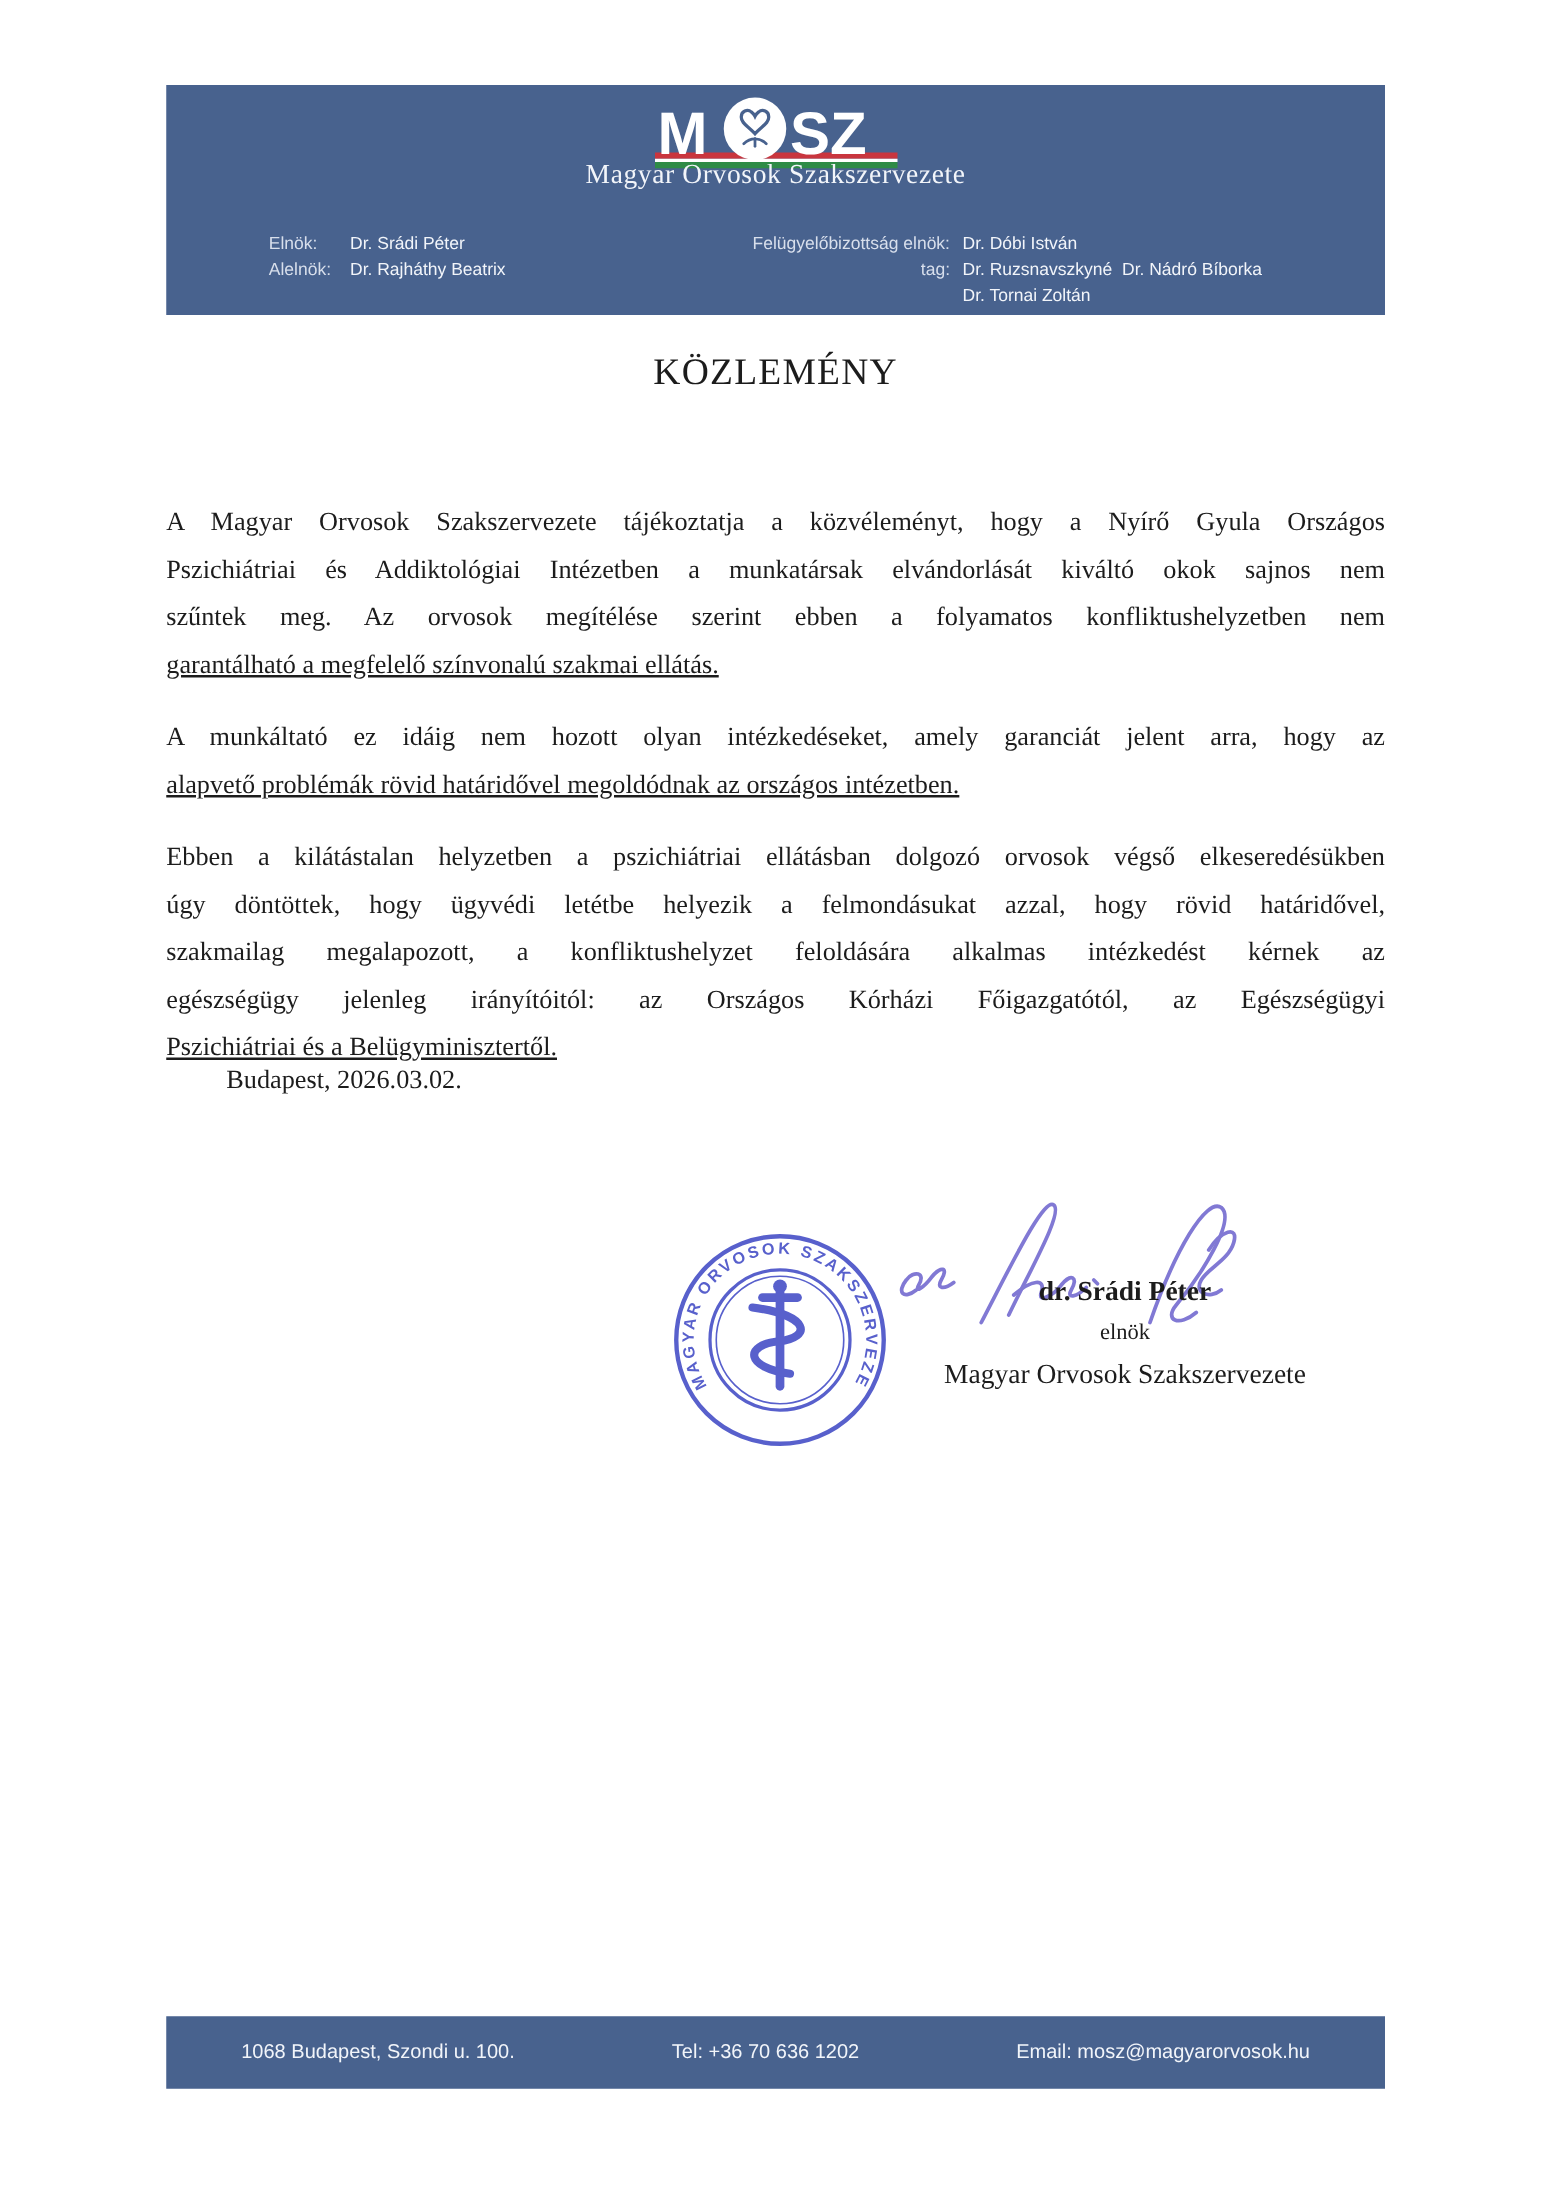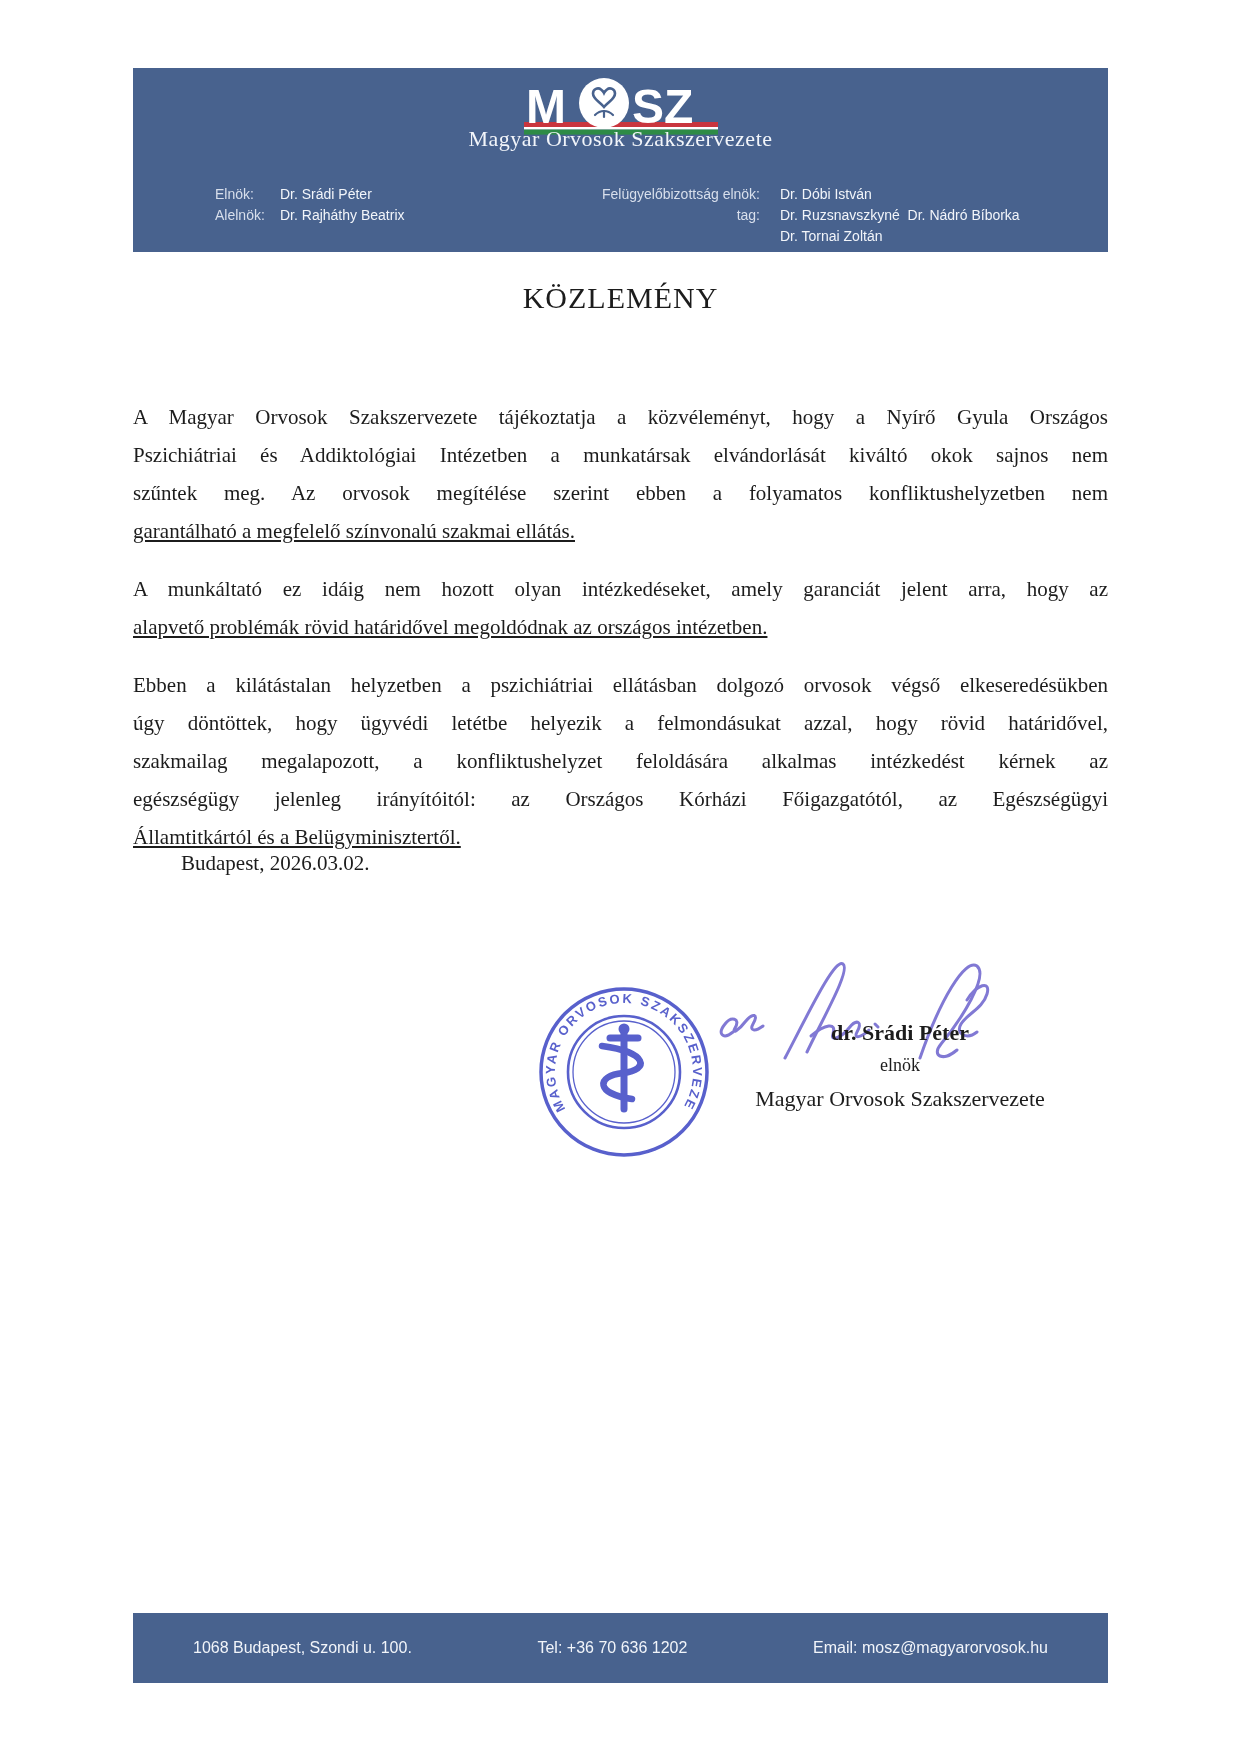--- a/index.html
+++ b/index.html
@@ -12,21 +12,21 @@
 
   
   .band{position:absolute;left:133px;width:975px;background:var(--band);}
   #header-band{top:68px;height:184px;}
   #logo-svg{position:absolute;left:50%;top:8px;transform:translateX(-50%);}
   #org-name{position:absolute;left:0;top:58px;width:100%;text-align:center;
             color:var(--header_text);font-size:22px;letter-spacing:.5px;}
   .officers{position:absolute;top:116px;display:grid;row-gap:0;
             font-family:"Liberation Sans","DejaVu Sans",sans-serif;font-size:14px;line-height:21px;}
   #officers-left{left:82px;grid-template-columns:65px auto;}
-  #officers-right{left:432px;grid-template-columns:195px auto;column-gap:20px;}
+  #officers-right{left:432px;grid-template-columns:195px auto;column-gap:10px;}
   .off-label{color:var(--header_label);}
   #officers-right .off-label{text-align:right;}
   .off-val{color:var(--header_text);white-space:pre;}
 
   
   #doc-title{position:absolute;left:133px;top:281px;width:975px;text-align:center;
              font-weight:normal;font-size:30px;letter-spacing:1px;}
   #body-text{position:absolute;left:133px;top:386px;width:975px;font-size:21px;line-height:38px;margin-top:12px;}
   .para{margin:0 0 20px 0;}
   .line{text-align:justify;text-align-last:justify;}
@@ -35,21 +35,21 @@
 
   
   #stamp-svg{position:absolute;left:534px;top:982px;opacity:.92;}
   #sig-ink{position:absolute;left:715px;top:940px;}
   #sig-block{position:absolute;left:700px;top:1016px;width:400px;text-align:center;line-height:33px;}
   #sig-name{font-weight:bold;font-size:22px;}
   #sig-role{font-size:18px;}
   #sig-org{font-size:22px;}
 
   
-  #footer-band{top:1613px;height:70px;display:flex;align-items:center;justify-content:space-between;
+  #footer-band{top:1613px;height:58px;display:flex;align-items:center;justify-content:space-between;
                padding:0 60px;box-sizing:border-box;
                font-family:"Liberation Sans","DejaVu Sans",sans-serif;font-size:16px;color:var(--header_text);}
 </style>
 </head>
 <body>
 
 <div id="page">
 
   <div id="header-band" class="band">
 
@@ -105,21 +105,21 @@
       </div>
       <div class="para">
         <div class="line">A munkáltató ez idáig nem hozott olyan intézkedéseket, amely garanciát jelent arra, hogy az</div>
         <div class="line last">alapvető problémák rövid határidővel megoldódnak az országos intézetben.</div>
       </div>
       <div class="para">
         <div class="line">Ebben a kilátástalan helyzetben a pszichiátriai ellátásban dolgozó orvosok végső elkeseredésükben</div>
         <div class="line">úgy döntöttek, hogy ügyvédi letétbe helyezik a felmondásukat azzal, hogy rövid határidővel,</div>
         <div class="line">szakmailag megalapozott, a konfliktushelyzet feloldására alkalmas intézkedést kérnek az</div>
         <div class="line">egészségügy jelenleg irányítóitól: az Országos Kórházi Főigazgatótól, az Egészségügyi</div>
-        <div class="line last">Államtitkártól és a Belügyminisztertől.</div>
+        <div class="line last">Pszichiátriai és a Belügyminisztertől.</div>
       </div>
     </div>
 
   <div id="date-line">Budapest, 2026.03.02.</div>
 
   <svg id="stamp-svg" width="180" height="180" viewBox="0 0 180 180">
     <g style="stroke:var(--stamp);fill:none;">
       <circle cx="90" cy="90" r="83" stroke-width="3.5"></circle>
       <circle cx="90" cy="90" r="56" stroke-width="2.6"></circle>
       <circle cx="90" cy="90" r="51" stroke-width="1.3"></circle>

